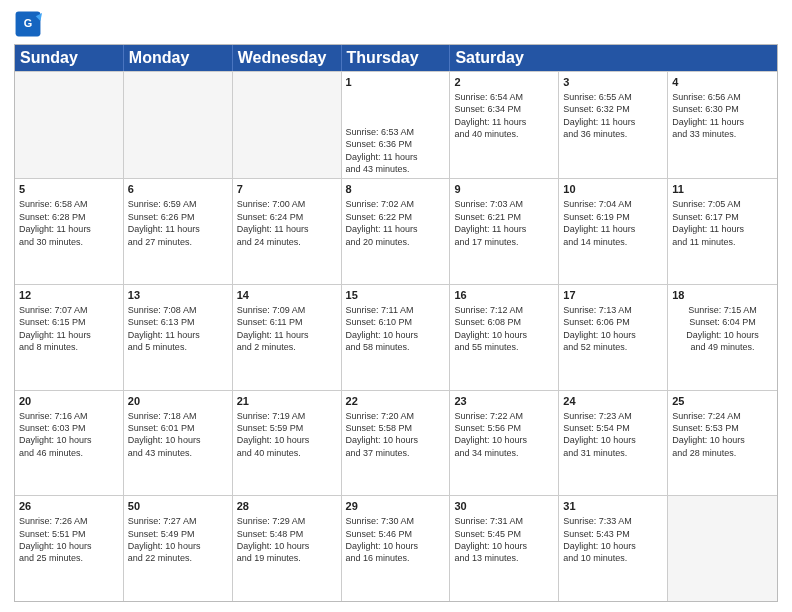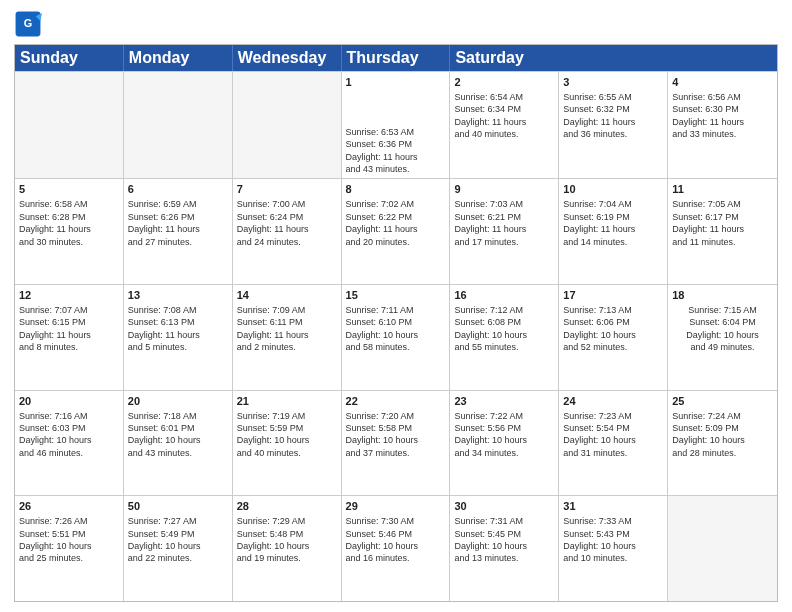--- a/index.html
+++ b/index.html
@@ -311,21 +311,21 @@
           <div class="cal-cell">
             <div class="day-num">24</div>
             <div class="cell-info" style="white-space: pre-line;">Sunrise: 7:23 AM
 Sunset: 5:54 PM
 Daylight: 10 hours
 and 31 minutes.</div>
           </div>
           <div class="cal-cell">
             <div class="day-num">25</div>
             <div class="cell-info" style="white-space: pre-line;">Sunrise: 7:24 AM
-Sunset: 5:09 PM
+Sunset: 5:53 PM
 Daylight: 10 hours
 and 28 minutes.</div>
           </div>
         </div>
         <div class="cal-row">
           <div class="cal-cell">
             <div class="day-num">26</div>
             <div class="cell-info" style="white-space: pre-line;">Sunrise: 7:26 AM
 Sunset: 5:51 PM
 Daylight: 10 hours

